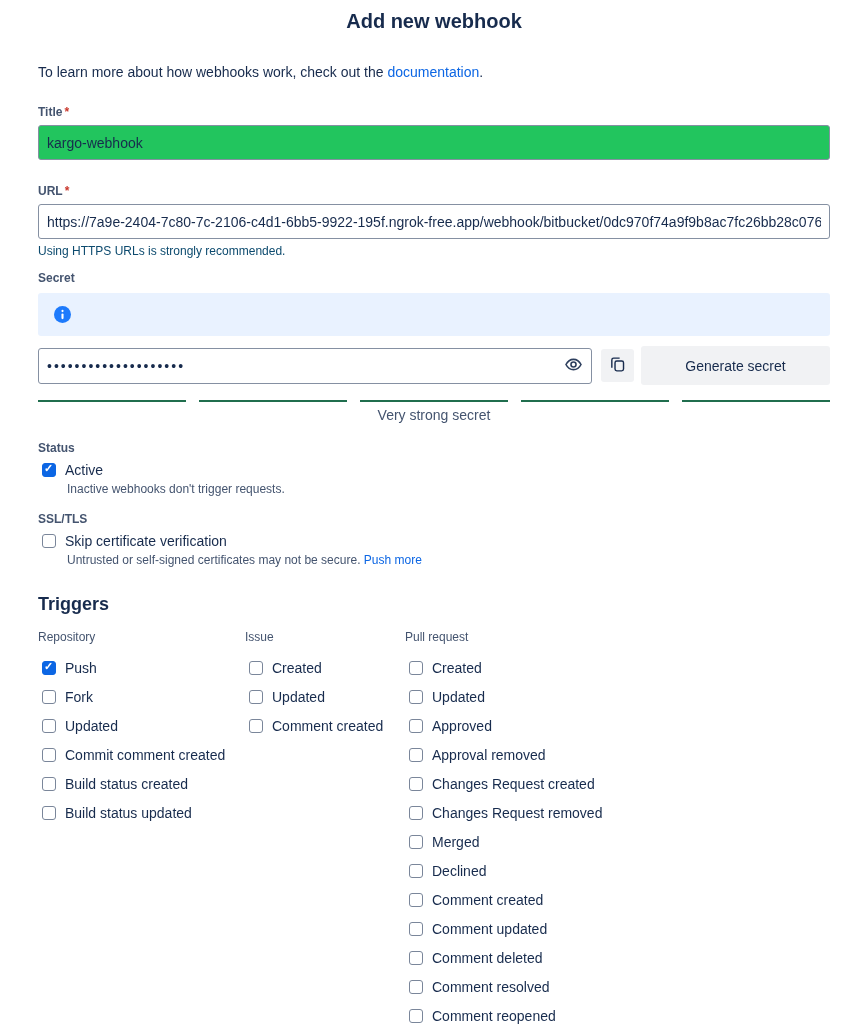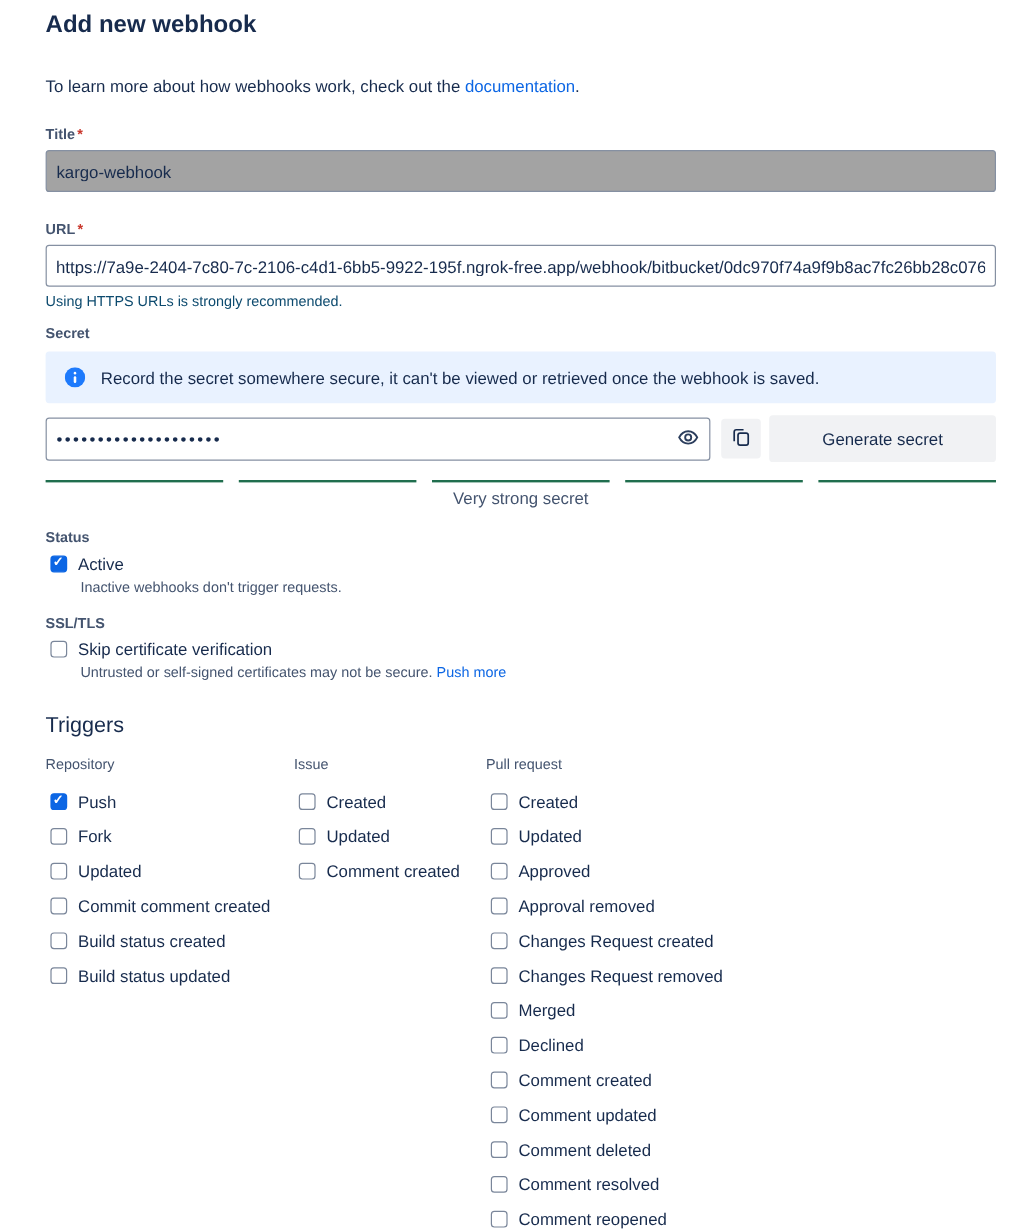--- a/index.html
+++ b/index.html
@@ -6,36 +6,36 @@
   html, body { margin: 0; padding: 0; }
   body {
     width: 842px; height: 1024px;
     background: #ffffff;
     font-family: "Liberation Sans", sans-serif;
     color: #172b4d;
     overflow: hidden;
   }
   .container { margin-left: 38px; width: 792px; }
 
-  .page-title { font-size: 20px; font-weight: 600; margin: 10px 0 0; }
+  .page-title { font-size: 20px; font-weight: 600; margin: 10px 0 0; text-align: center; }
 
   .intro { margin-top: 31px; font-size: 14px; line-height: 17px; }
   .link { color: #0c66e4; text-decoration: none; cursor: pointer; }
 
   .field-label { margin-top: 24px; font-size: 12px; font-weight: 700; color: #44546f; }
   .req { color: #c9372c; margin-left: 2px; }
 
   .text-input {
     width: 100%; height: 35px; margin-top: 6px;
     border: 1px solid #8590a2; border-radius: 3px;
     padding: 0 8px; font-size: 14px; font-family: inherit;
     color: #172b4d; background: #fff; outline: none;
     white-space: nowrap; overflow: hidden;
   }
-  .title-input { background: #a3a3a3; }
+  .title-input { background: #22c55e; }
 
   .helper { font-size: 12px; color: #0c4a6e; margin-top: 5px; }
 
   .banner {
     margin-top: 8px; background: #e9f2ff; border-radius: 3px;
     padding: 13px 16px; display: flex; align-items: center; gap: 13px;
     font-size: 14px;
   }
   .info-icon { width: 17px; height: 17px; flex: none; display: block; }
 
@@ -70,21 +70,21 @@
     width: 14px; height: 14px; flex: none; position: relative;
     border: 1.5px solid #7a869a; border-radius: 3px; background: #fff; cursor: pointer;
   }
   .cb.checked { background: #0c66e4; border-color: #0c66e4; }
   .cb.checked::after {
     content: "\2713"; position: absolute; left: 1px; top: -2px;
     color: #fff; font-size: 11px; font-weight: 700;
   }
   .cb-helper { margin-top: 4px; margin-left: 29px; font-size: 12px; color: #44546f; }
 
-  .triggers-heading { margin-top: 27px; font-size: 18px; font-weight: 400; }
+  .triggers-heading { margin-top: 27px; font-size: 18px; font-weight: 700; }
 
   .trigger-cols { display: flex; margin-top: 15px; }
   .tcol-1 { width: 207px; } .tcol-2 { width: 160px; } .tcol-3 { flex: 1; }
   .tcol-header { font-size: 12px; font-weight: 400; color: #44546f; margin-bottom: 16px; }
   .titem { display: flex; align-items: center; gap: 9px; padding-left: 4px; height: 16px; margin-bottom: 13px; font-size: 14px; cursor: pointer; }
 </style>
 </head>
 <body>
 
 <div class="container">
@@ -103,21 +103,20 @@
   <div class="field-label" style="margin-top:13px;">Secret</div>
 
   <div class="banner">
     <span>
       <svg class="info-icon" viewBox="0 0 16 16">
         <circle cx="8" cy="8" r="8" fill="#1d7afc"></circle>
         <rect x="7" y="3.6" width="2" height="2.2" rx="1" fill="#ffffff"></rect>
         <rect x="7" y="7" width="2" height="5.4" rx="1" fill="#ffffff"></rect>
       </svg>
     </span>
-    <span>Record the secret somewhere secure, it can't be viewed or retrieved once the webhook is saved.</span>
   </div>
 
   <div class="secret-row">
     <div class="secret-input-wrap">
       <input class="text-input secret-input" type="text" value="••••••••••••••••••••" style="">
       <button class="eye-btn">
         <span>
           <svg width="19" height="19" viewBox="0 0 24 24" fill="none" stroke="#2c3e5d" stroke-width="2">
             <path d="M2.5 12c2-4 5.5-6.5 9.5-6.5S19.5 8 21.5 12c-2 4-5.5 6.5-9.5 6.5S4.5 16 2.5 12z"></path>
             <circle cx="12" cy="12" r="3.2"></circle>

